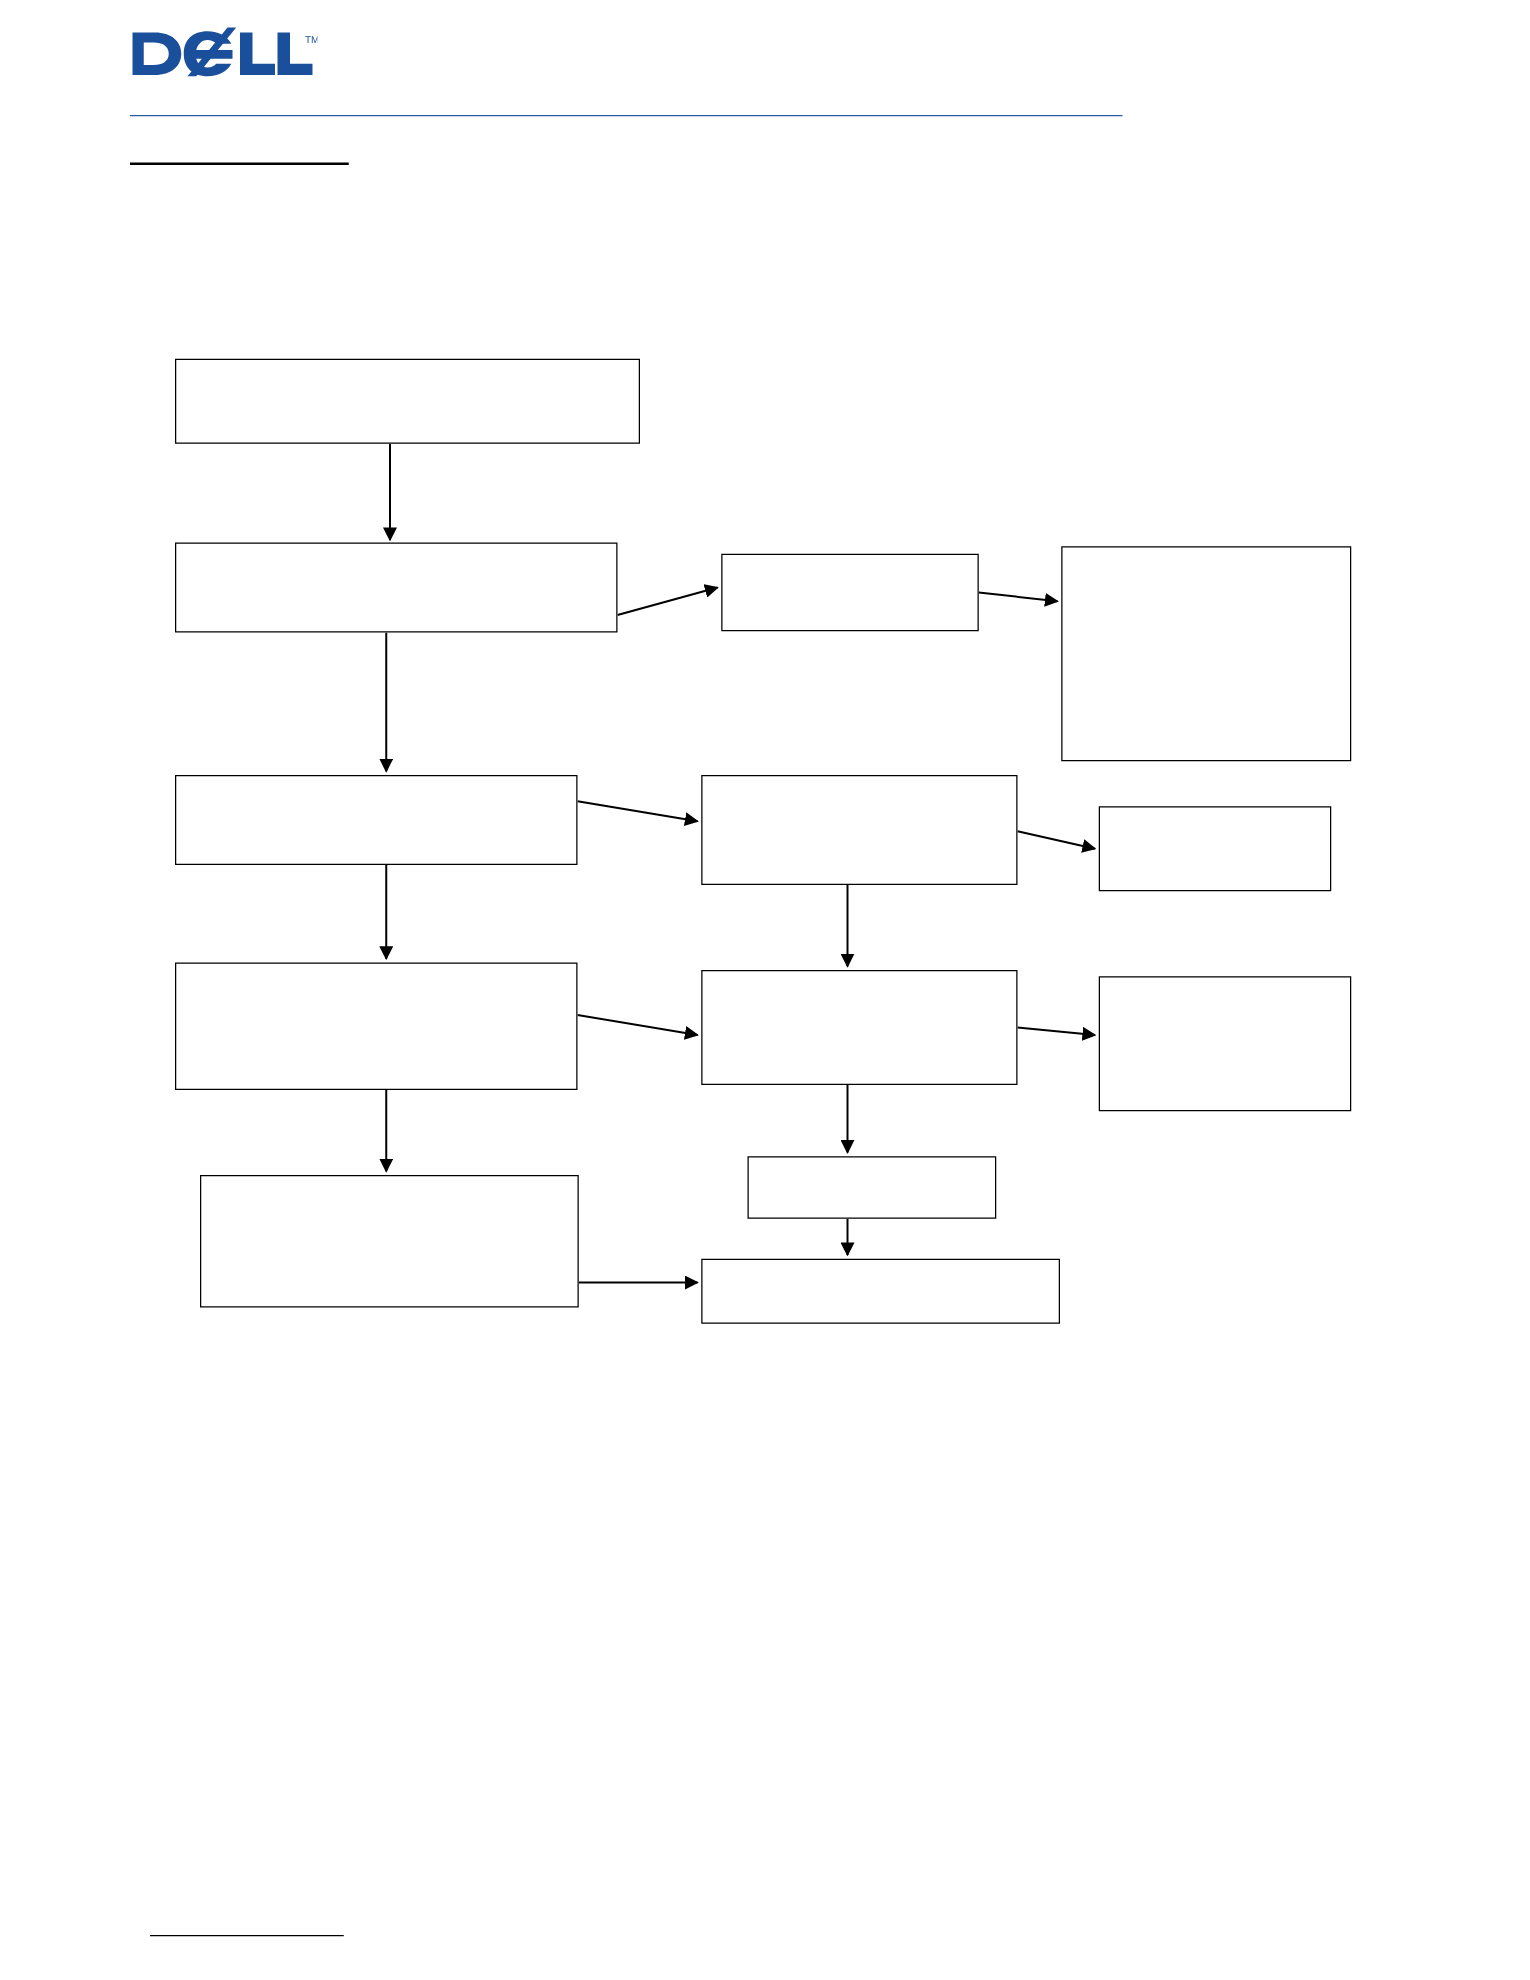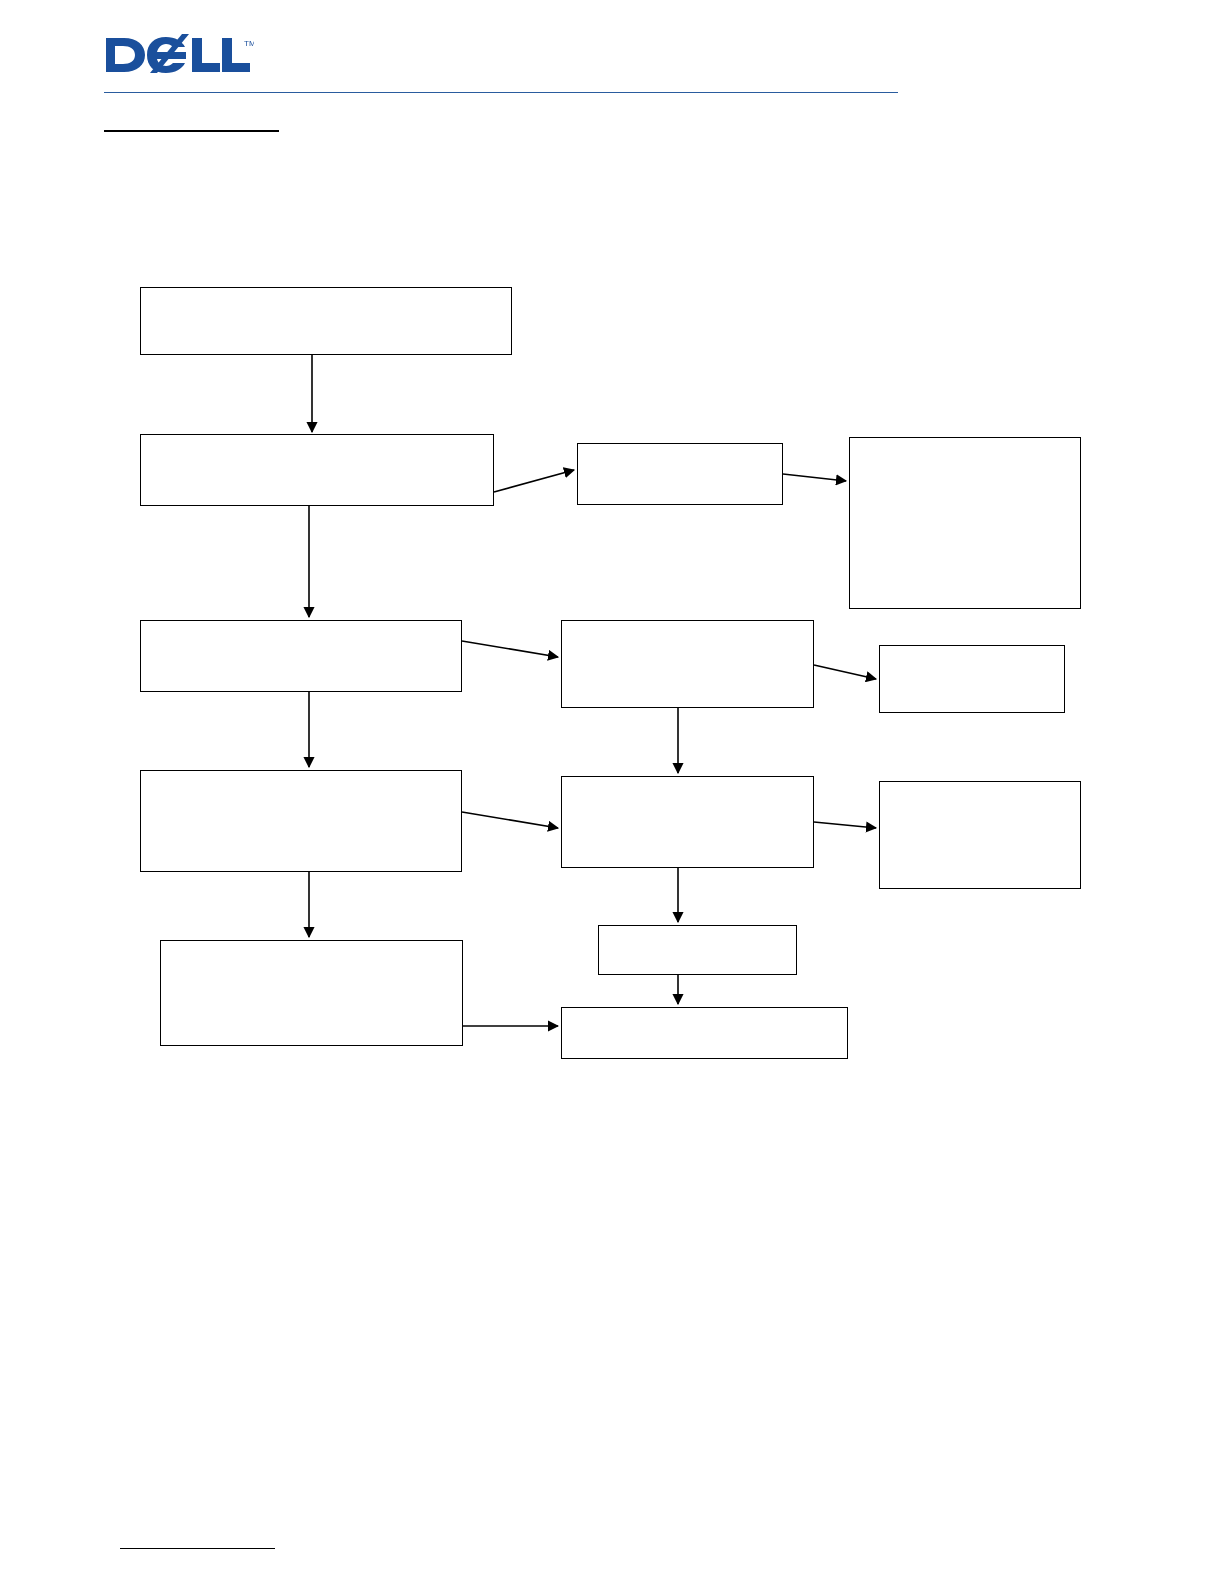--- a/index.html
+++ b/index.html
@@ -13,21 +13,21 @@
     position: relative;
     font-family: "Liberation Sans", sans-serif;
     color: #000000;
     overflow: hidden;
   }
 
   
   #logo {
     position: absolute;
     left: 104px;
-    top: 32px;
+    top: 20px;
     width: 150px;
     height: 46px;
   }
   #logo svg { display: block; }
 
   #header-rule {
     position: absolute;
     left: 104px;
     top: 92px;
     width: 794px;

